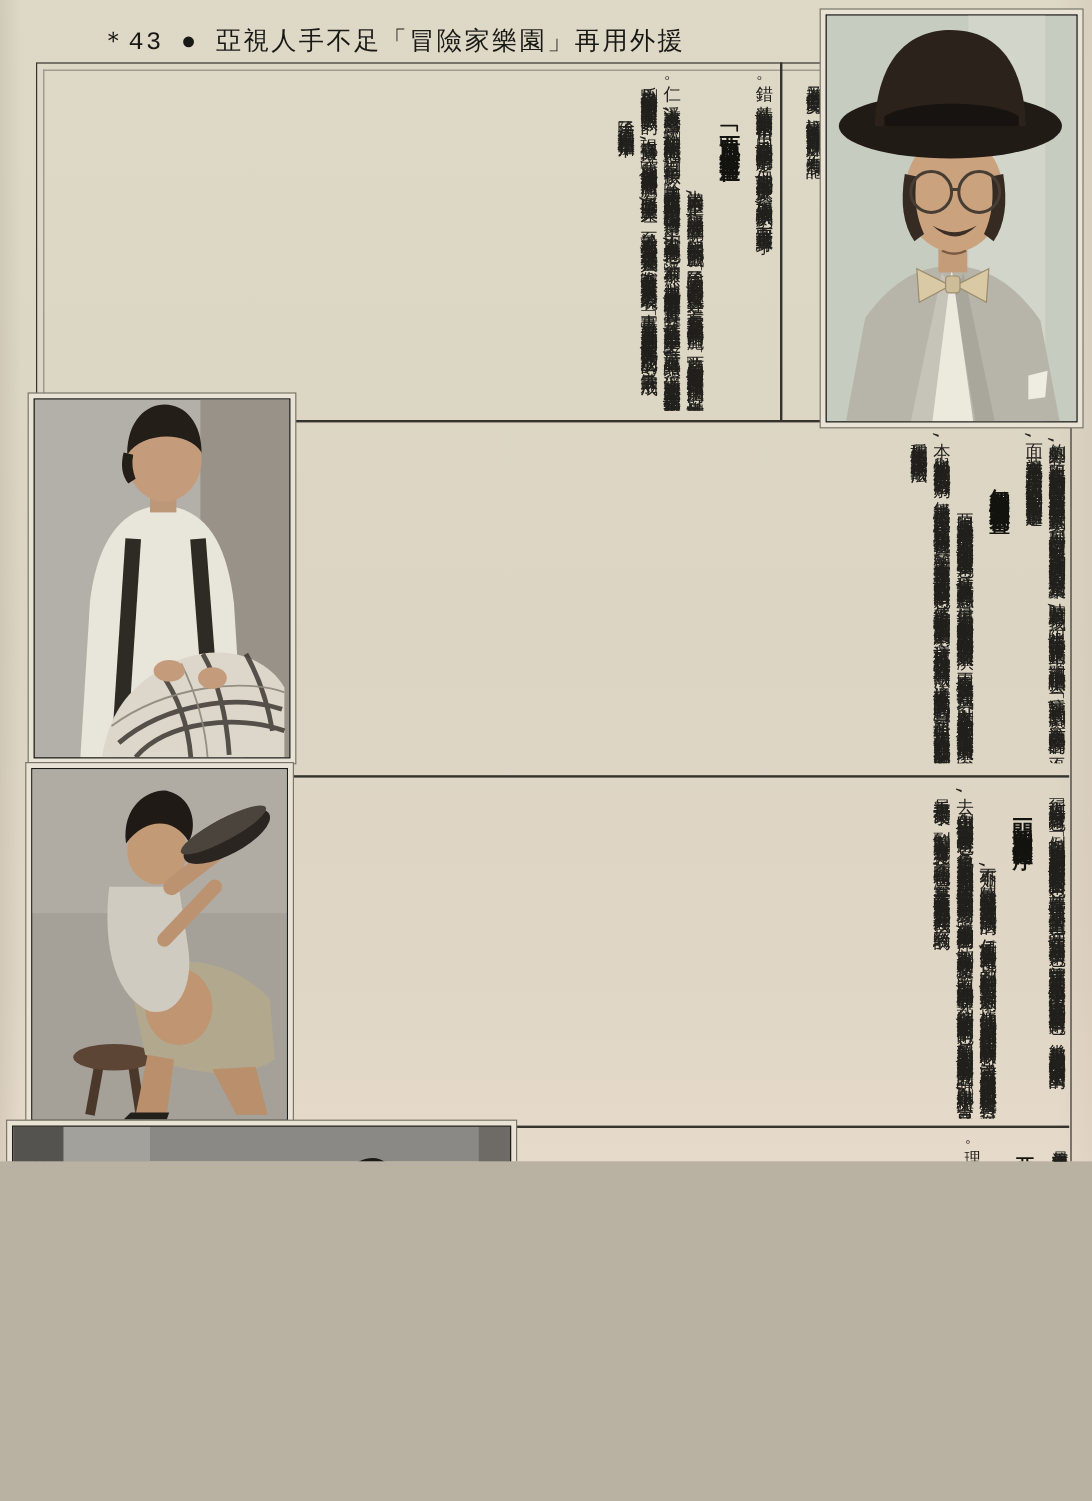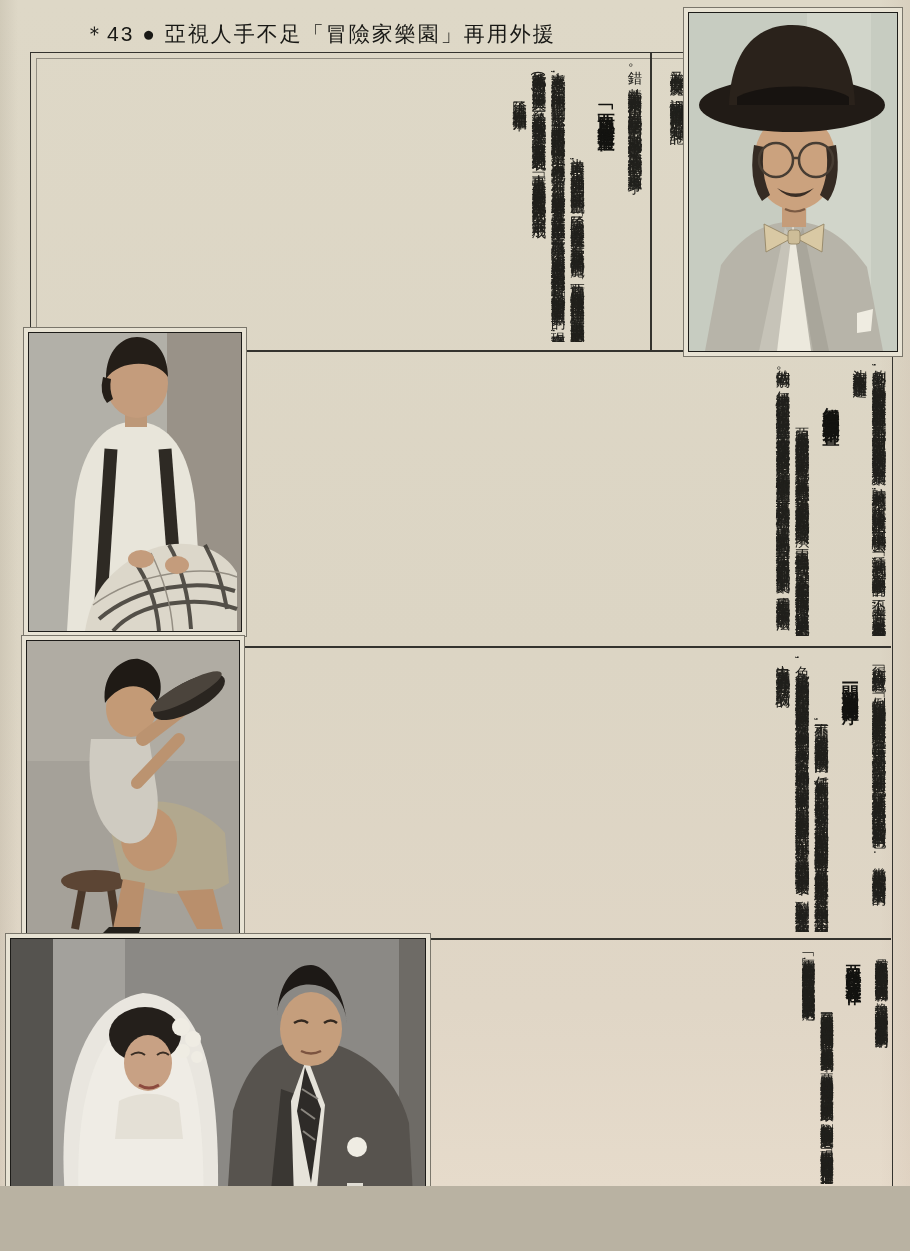--- a/index.html
+++ b/index.html
@@ -1,19 +1,19 @@
 <!DOCTYPE html>
 <html lang="zh-Hant"><head>
 <meta charset="utf-8">
 <style>
   html,body{margin:0;padding:0;background:#b9b2a2;}
   .page{
-    position:relative;width:910px;height:1186px;margin:0 auto;overflow:hidden;
+    position:relative;width:910px;height:968px;margin:0 auto;overflow:hidden;
     background:linear-gradient(180deg,#ded8c7 0%,#dcd5c4 55%,#e0d6c6 85%,#e6dbcb 100%);
-    font-family:Liberation Sans, sans-serif;color:#21201c;
+    font-family:Liberation Mono, monospace;color:#21201c;
   }
   
   .page:before{content:"";position:absolute;inset:0;pointer-events:none;
     background:linear-gradient(90deg,rgba(90,80,60,.10) 0,rgba(0,0,0,0) 18px,rgba(0,0,0,0) 880px,rgba(150,110,90,.08) 100%);}
   .hdr{
     position:absolute;left:84px;top:20px;font-size:21px;letter-spacing:2px;color:#181815;white-space:nowrap;
   }
   .frame{
     position:absolute;left:30px;top:52px;width:861px;height:1134px;
     border:1.5px solid #34332e;

